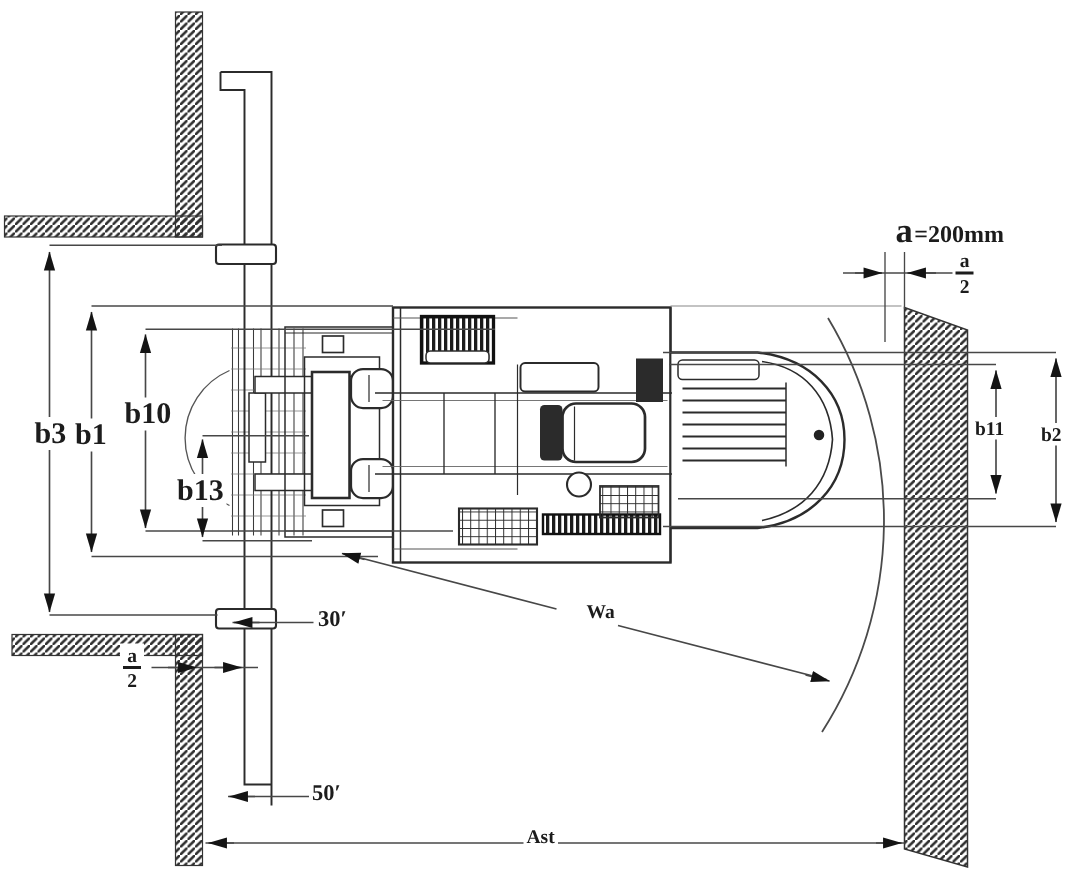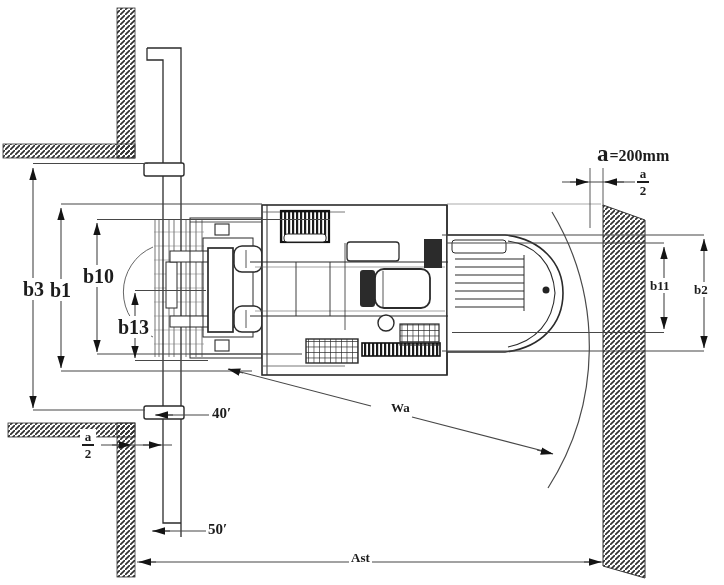--- a/index.html
+++ b/index.html
@@ -194,16 +194,16 @@
 </div>
 
 <div class="frac" style="left:80px;top:429px">
   <span>a</span>
   <span class="bar"></span>
   <span>2</span>
 </div>
 
 <div class="lbl sz17" style="left:389px;top:400px">Wa</div>
 <div class="lbl sz17" style="left:349px;top:550px">Ast</div>
-<div class="lbl sz15" style="left:210px;top:405px">40′</div>
+<div class="lbl sz15" style="left:210px;top:405px">30′</div>
 <div class="lbl sz15" style="left:206px;top:521px">50′</div>
 
 </div>
 
 </body></html>

